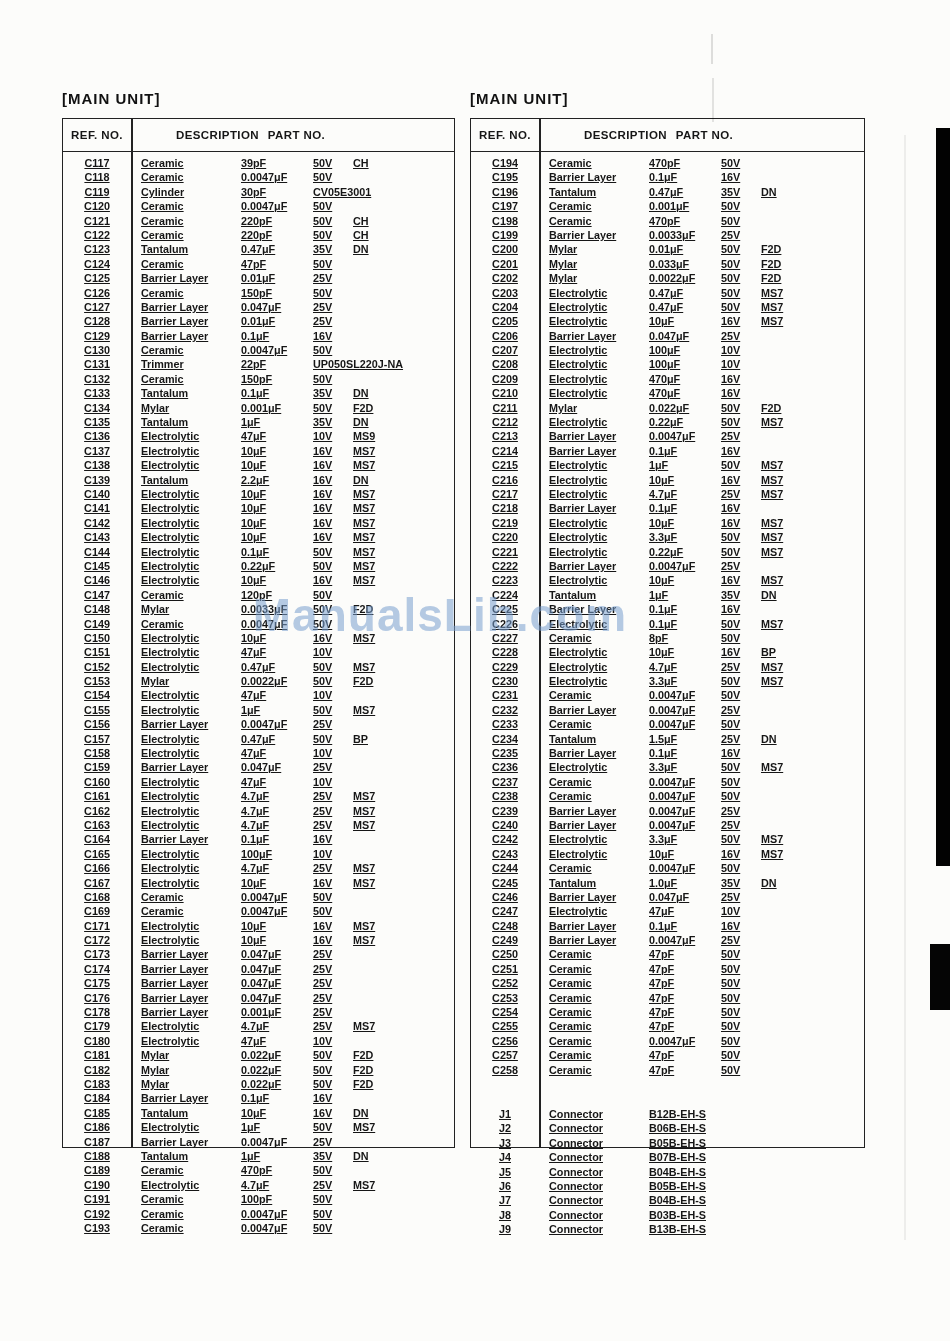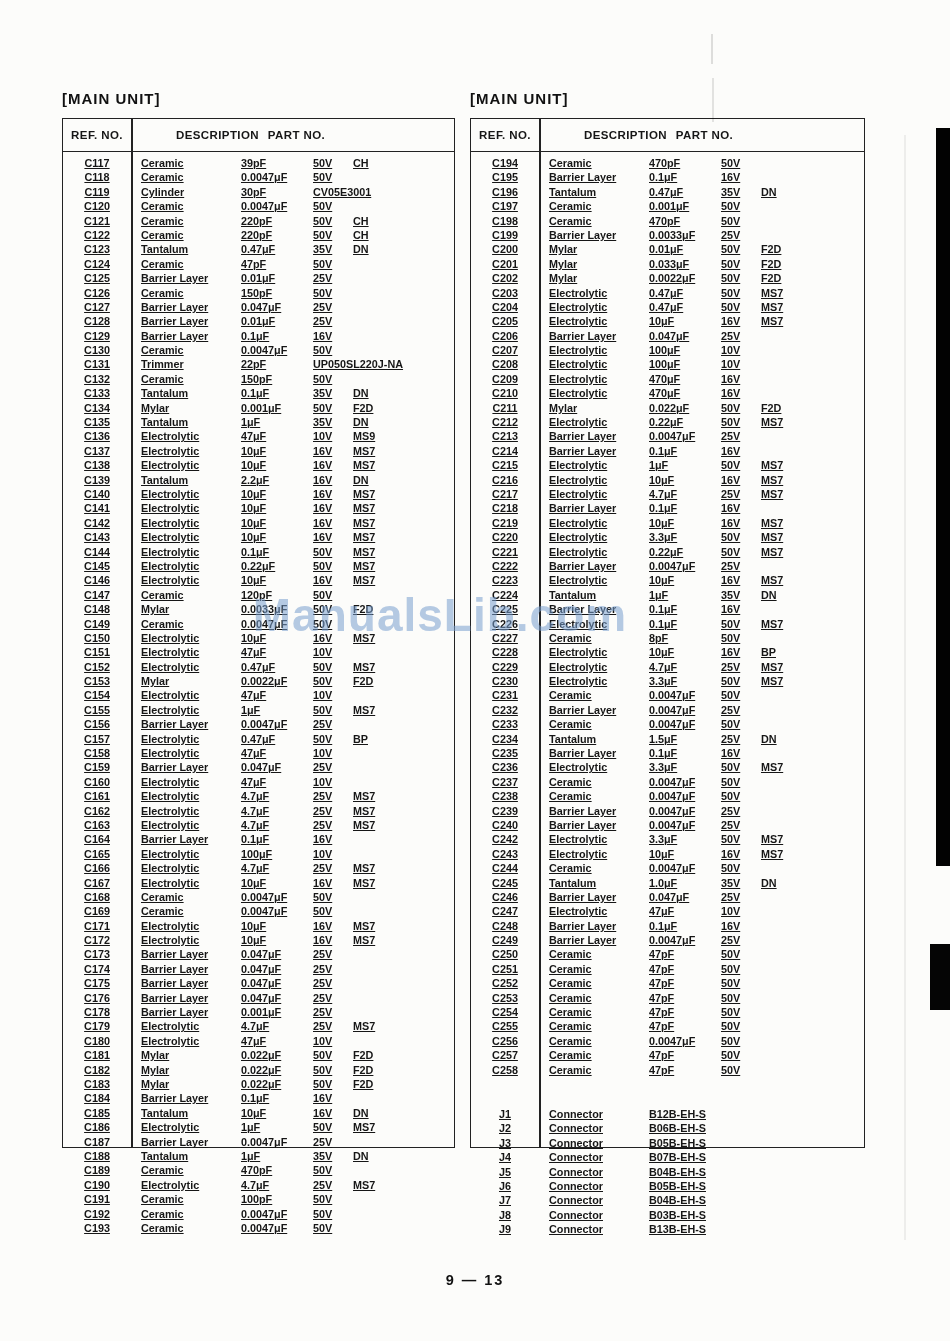--- a/index.html
+++ b/index.html
@@ -1134,21 +1134,20 @@
           <span class="c-desc">Connector</span>
           <span class="c-value">B13B-EH-S</span>
           <span class="c-volt"></span>
           <span class="c-code"></span>
         </div>
       </div>
   </div>
 
   <div class="watermark">ManualsLib.com</div>
 
-  <div class="footer">9 — 13</div>
 
   <div class="edge-bar-1"></div>
   <div class="edge-bar-2"></div>
   <div class="scan-line-1"></div>
   <div class="scan-mark-1"></div>
   <div class="scan-mark-2"></div>
 
 </div>
 
 </body></html>

